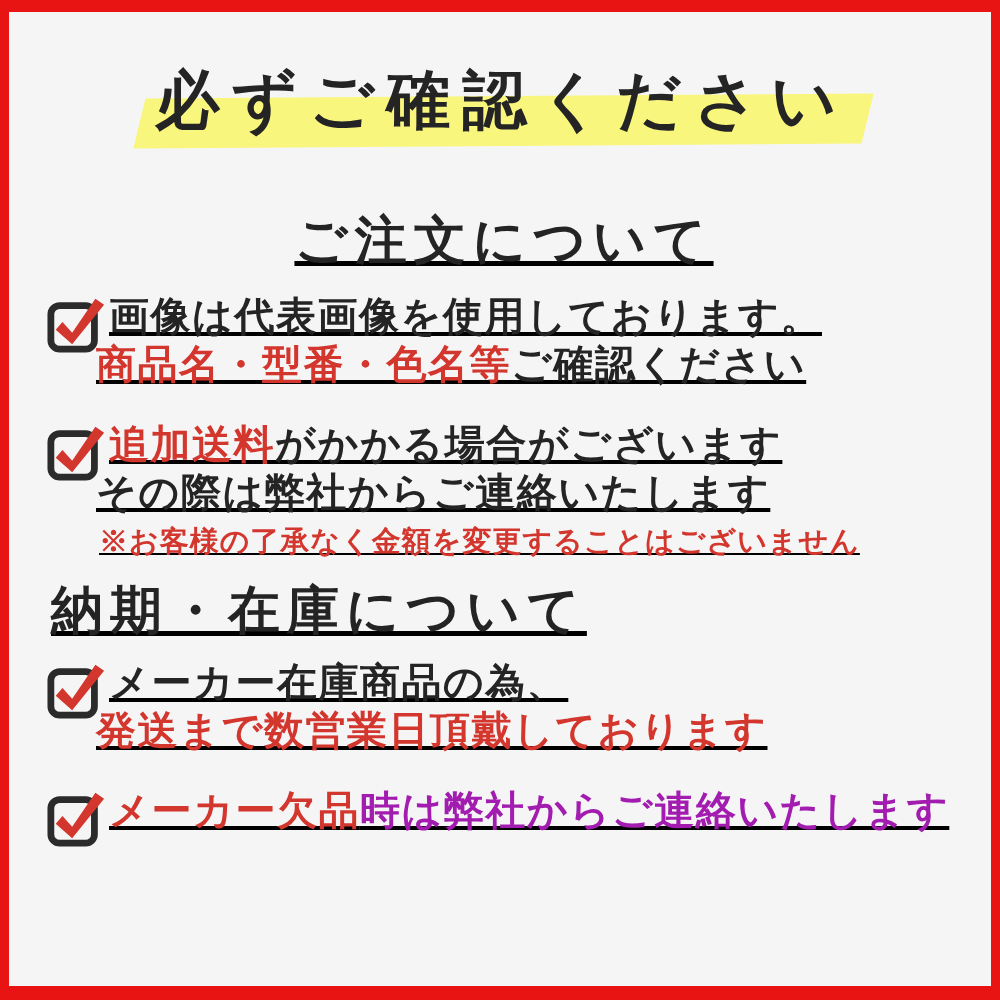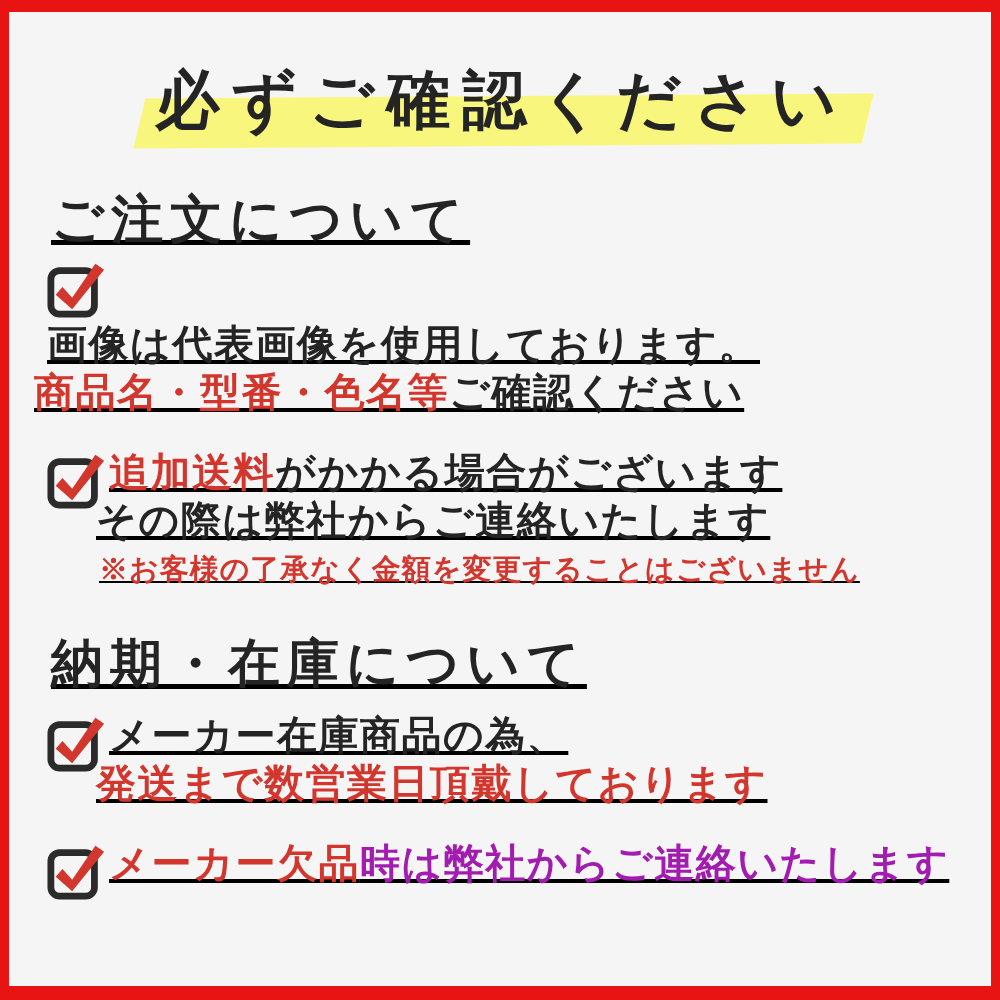--- a/index.html
+++ b/index.html
@@ -45,26 +45,26 @@
   
   .section-heading {
     margin: 0 0 0 4px;
     font-size: 52px;
     font-weight: 700;
     letter-spacing: 7px;
     color: var(--text-black, #242424);
     line-height: 1.15;
     white-space: nowrap;
   }
-  .heading-orders   { margin-top: 50px; }
-  .heading-delivery { margin-top: 47px; }
+  .heading-orders   { margin-top: 71px; text-align: center; }
+  .heading-delivery { margin-top: 22px; }
 
   
   .item { display: flex; align-items: flex-start; }
-  .item-1 { margin-top: 8px; flex-direction: column; }
+  .item-1 { margin-top: 22px; }
   .item-2 { margin-top: 34px; }
   .item-3 { margin-top: 32px; }
   .item-4 { margin-top: 18px; }
   .item-5 { margin-top: 32px; }
 
   .cb {
     flex: 0 0 auto;
     width: 60px; height: 62px;
     margin-right: 2px;
     margin-top: 1px;

